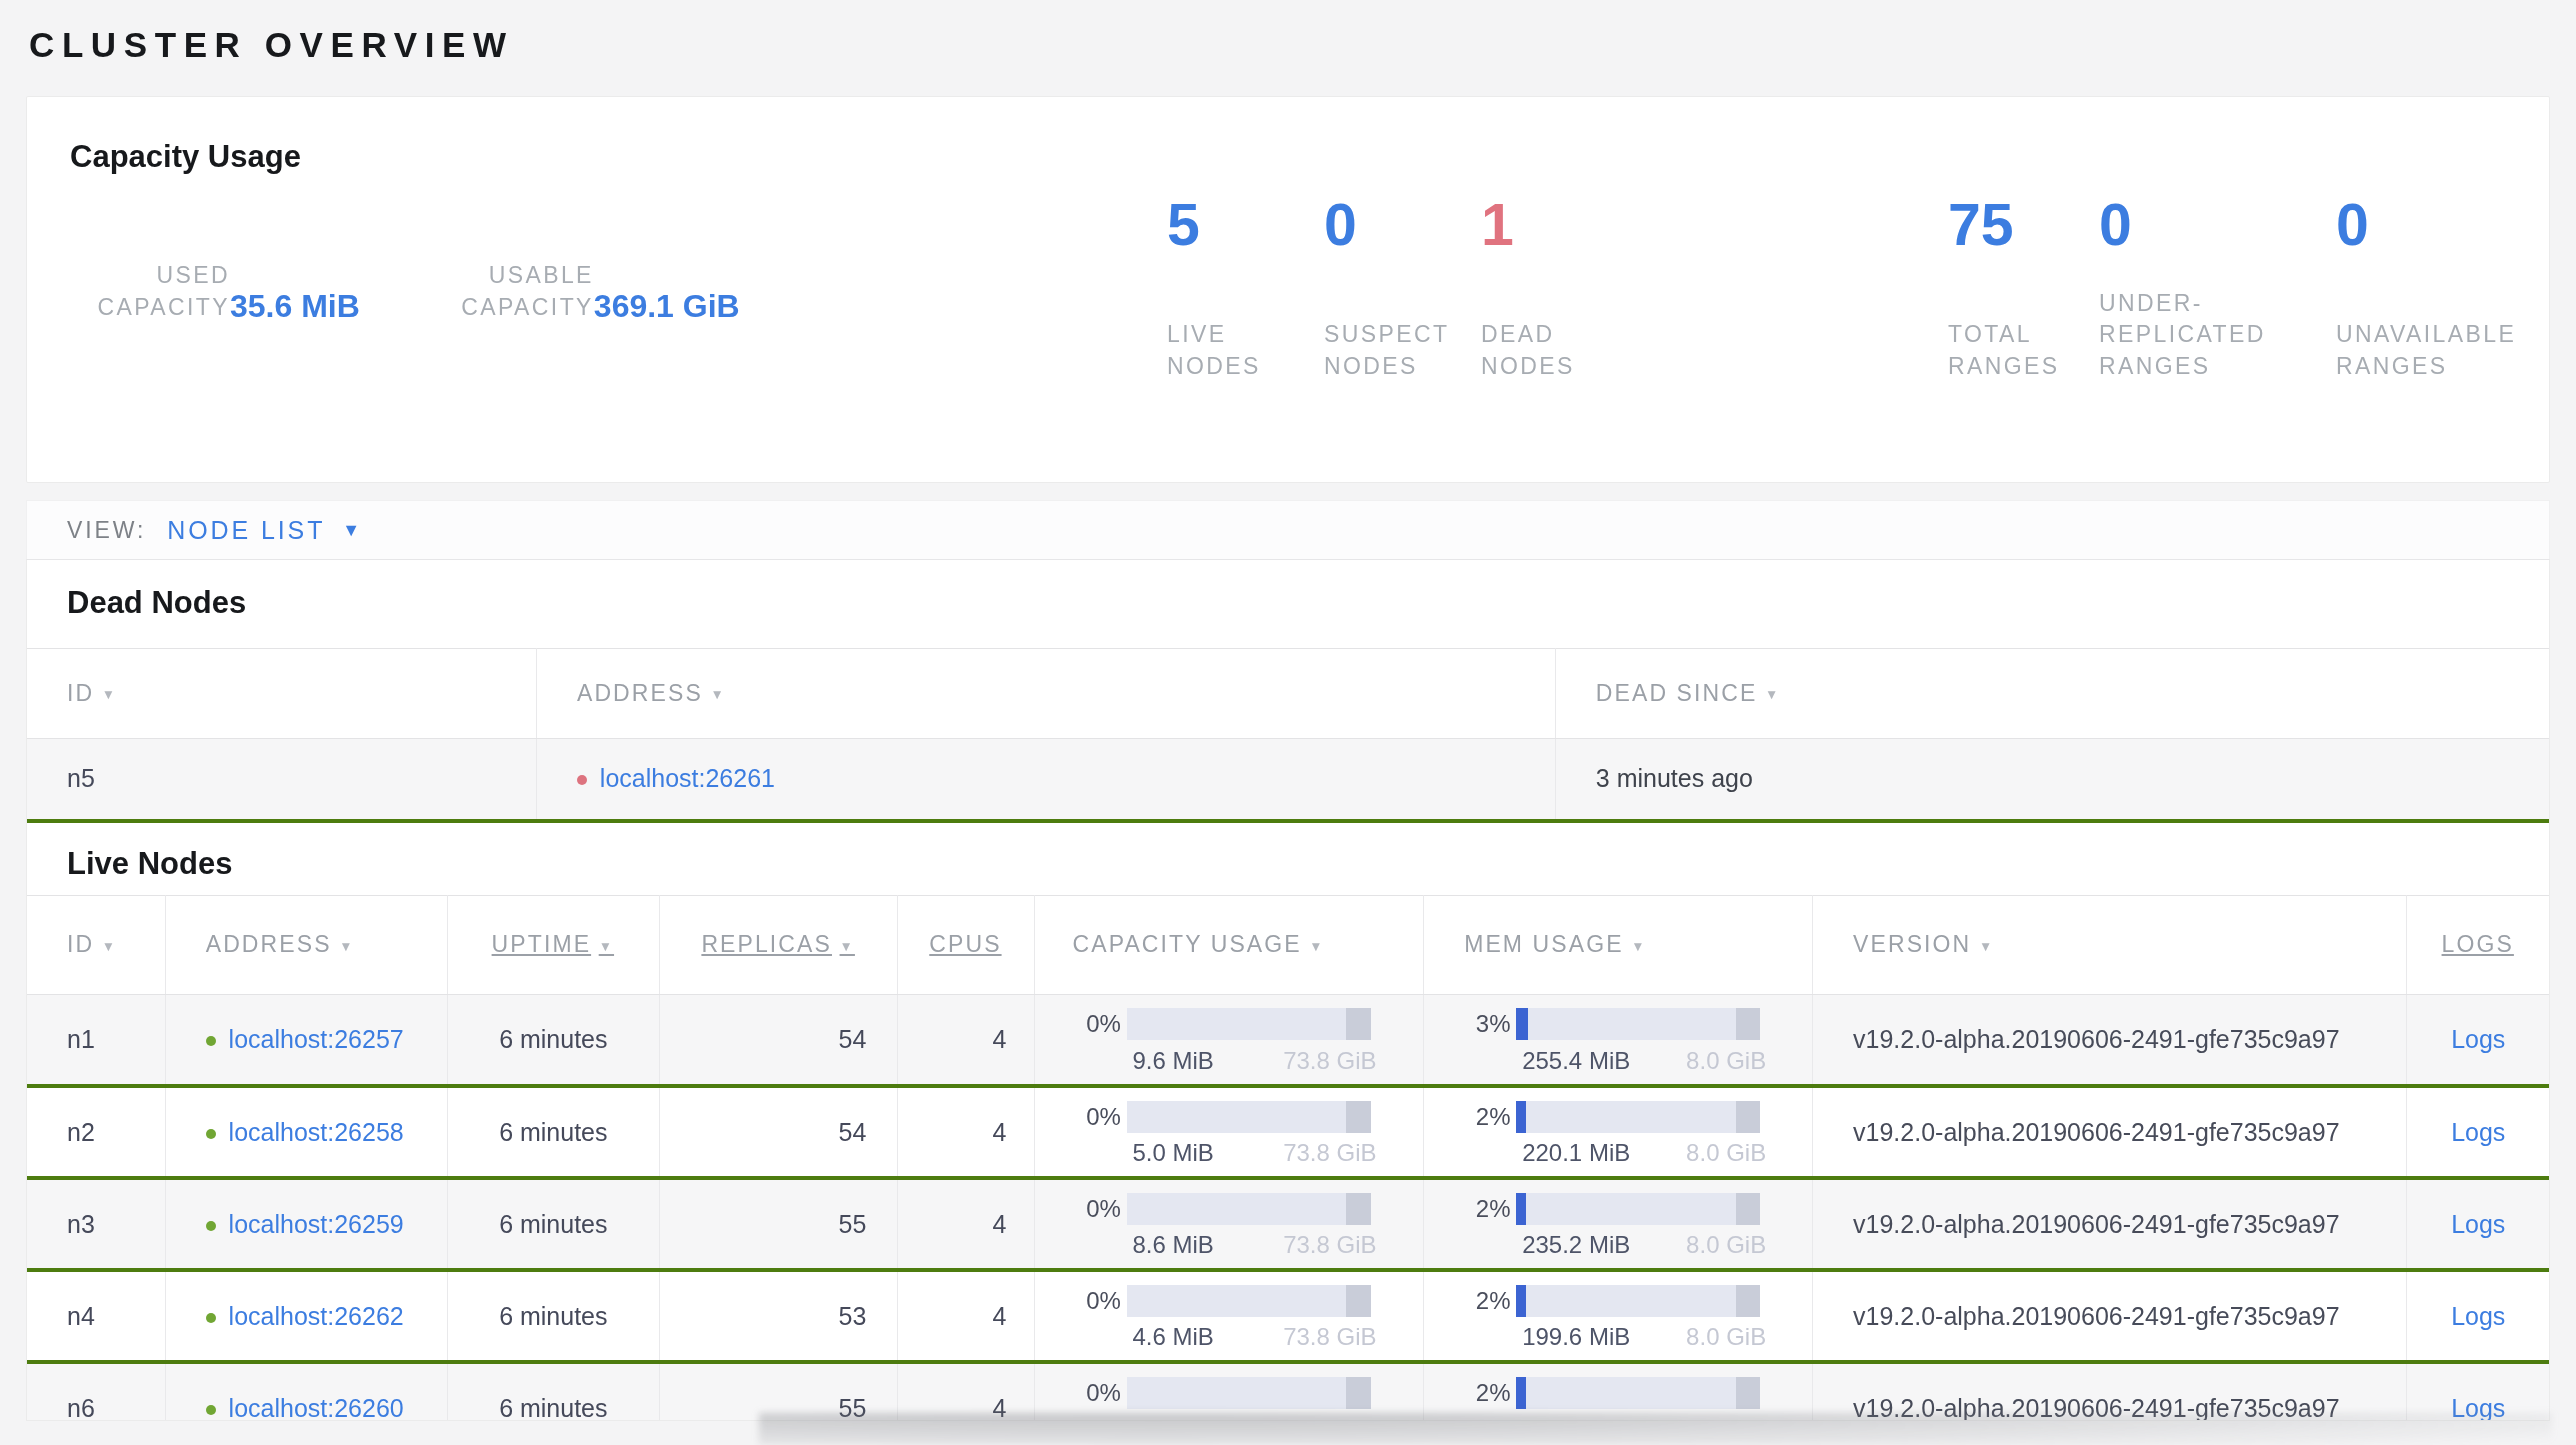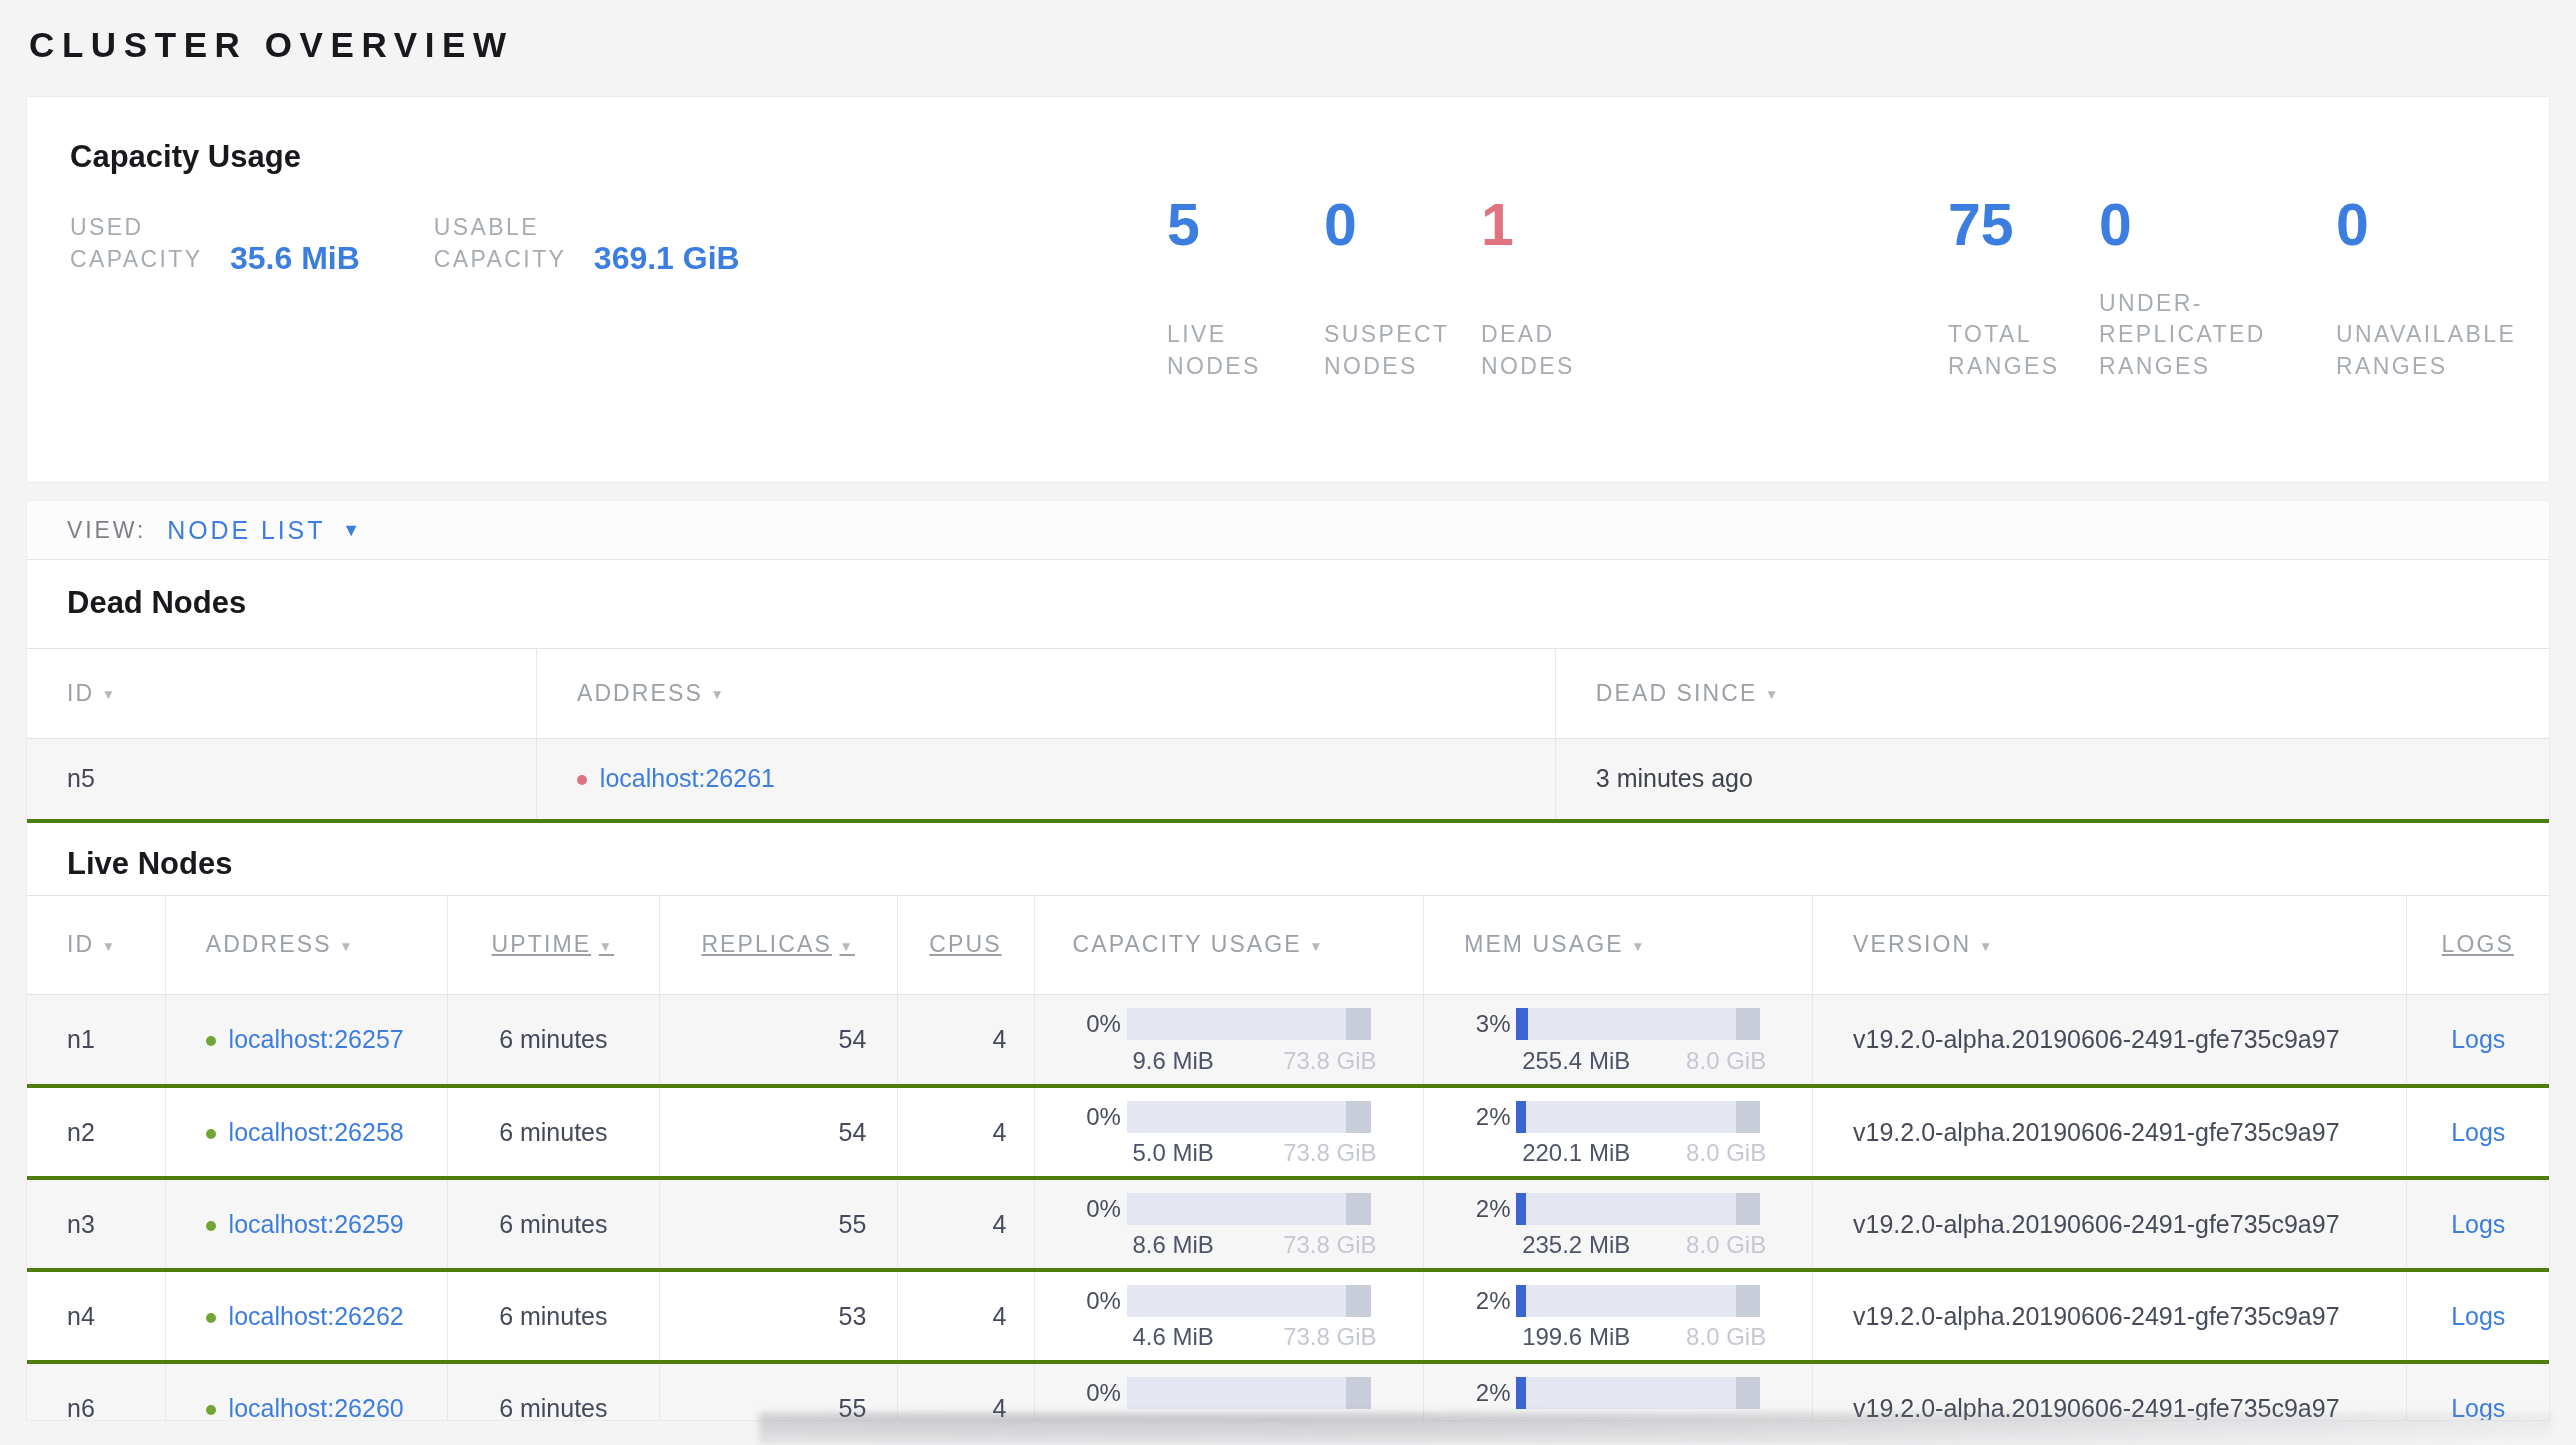--- a/index.html
+++ b/index.html
@@ -29,21 +29,21 @@
   .sec-repl     { flex:1; }
 
   .cap-row { display:flex; align-items:center; margin-top:52px; height:69px; }
   .big-pct { width:158px; font-size:59px; font-weight:700; color:#3c7de0; line-height:69px; }
   .bar-wrap { position:relative; width:627px; height:32px; margin-top:-9.5px; }
   .bar-track { width:627px; height:32px; background:#e5e7ed; position:relative; }
   .bar-dark  { position:absolute; right:0; top:0; height:100%; width:15.2%; background:#cdd1da; }
   .tick { position:absolute; top:42px; width:1.9px; height:12.4px; background:#c9cdd3; }
   .tick-lab { position:absolute; top:61px; font-size:25px; color:#6d7380; transform:translateX(-50%); white-space:nowrap; }
 
-  .cap-stats { display:flex; margin-top:37px; }
+  .cap-stats { display:flex; margin-top:85px;text-align:right; }
   .stat { display:flex; align-items:flex-end; }
   .stat + .stat { margin-left:74px; }
   .stat-lab {
     font-size:23px; line-height:31.5px; letter-spacing:2.4px;
     color:#a7acb2; white-space:pre-line; width:160px;
   }
   .stat-val { font-size:32px; font-weight:700; color:#3c7de0; margin-bottom:-1.9px; white-space:nowrap; }
 
   .stat-row { display:flex; margin-top:52px; }
   .big-stat .big-num { font-size:59px; font-weight:700; color:#3c7de0; line-height:69px; }

